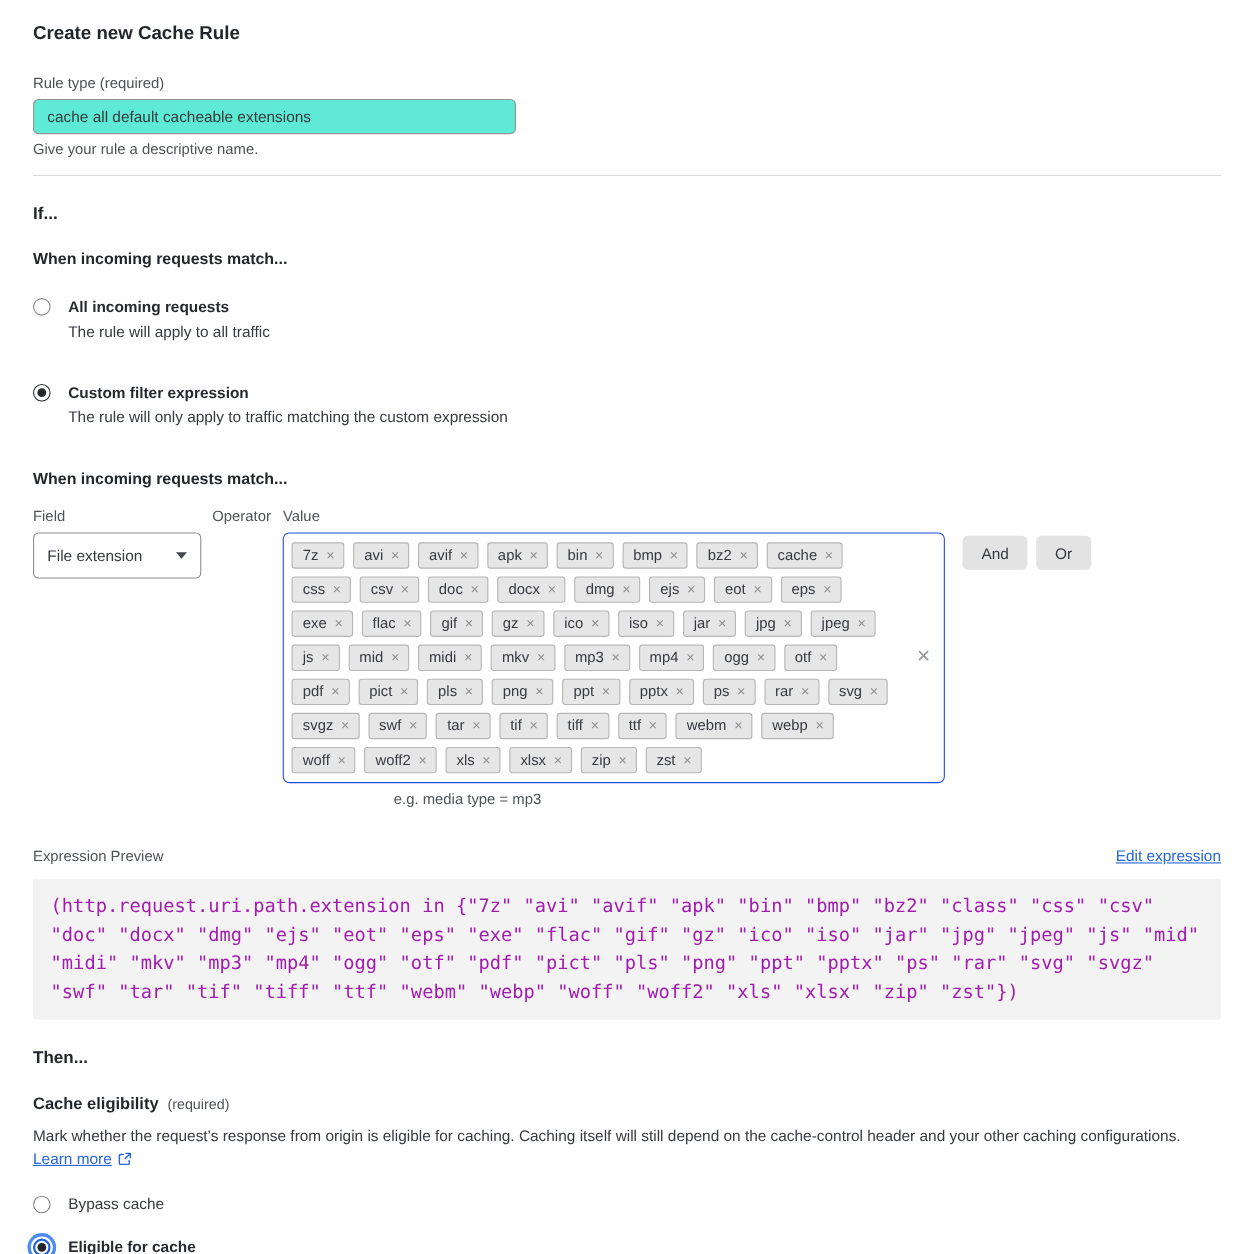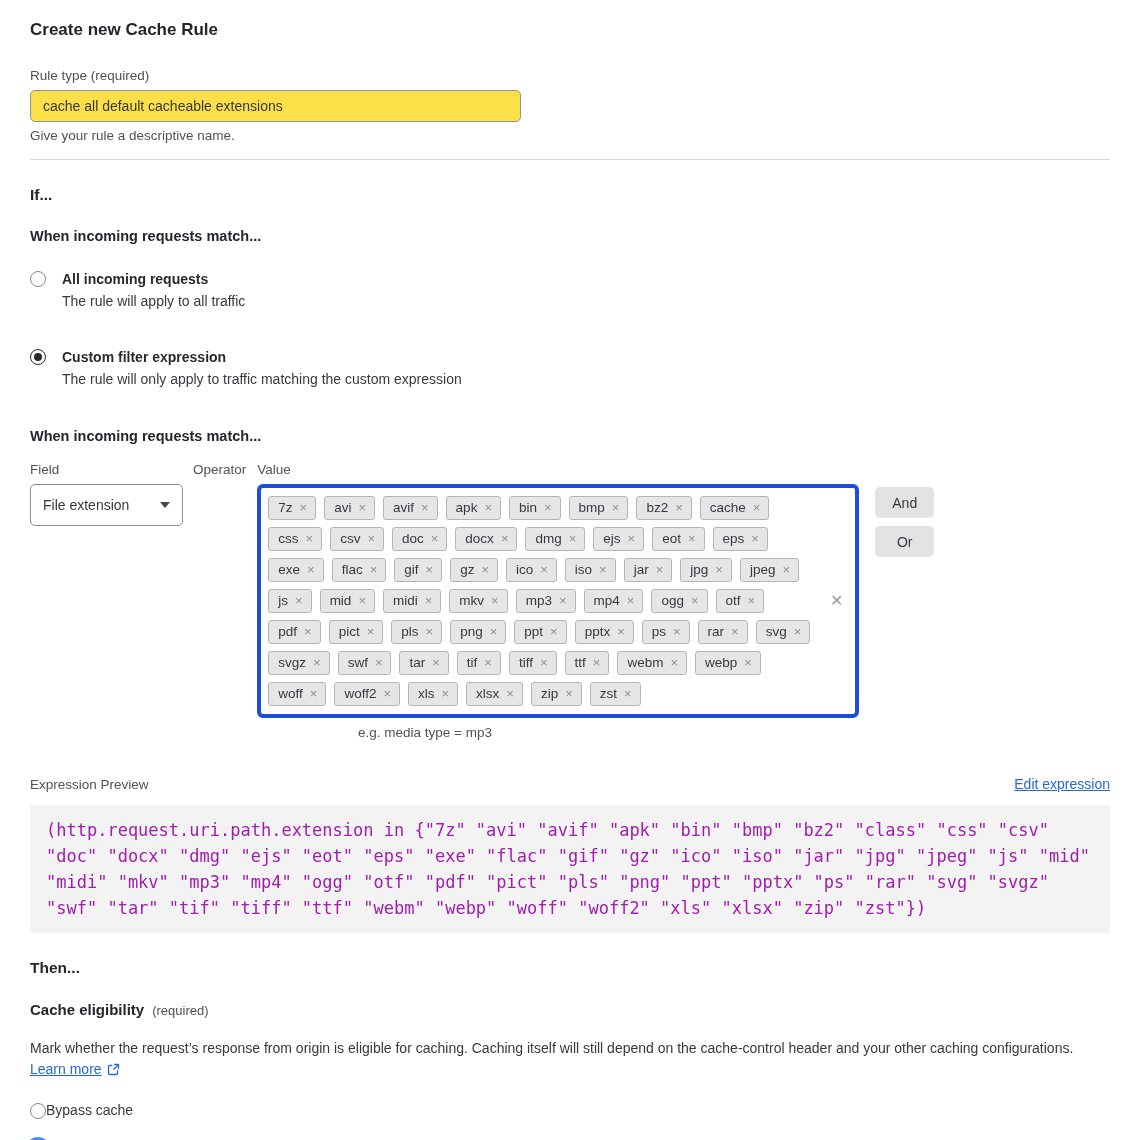--- a/index.html
+++ b/index.html
@@ -7,23 +7,23 @@
   body {
     width:1140px; height:1140px; overflow:hidden;
     font-family:"Liberation Sans", sans-serif;
     color:#36393f;
     padding:20px 30px 0 30px;
     font-size:14px;
   }
   .page-title { font-size:17px; font-weight:bold; color:#23262b; margin-bottom:28px; }
   .field-label { font-size:13.5px; color:#4e5257; margin-bottom:7px; }
   .text-input {
-    width:491px; height:32px; border:1px solid #949494; border-radius:5px;
+    width:439px; height:32px; border:1px solid #949494; border-radius:5px;
     padding:0 12px; font-size:14px; color:#36393f; font-family:"Liberation Sans", sans-serif;
-    outline:none; background:#fde047;
+    outline:none; background:#5eead4;
   }
   .help-text { font-size:13.5px; color:#4e5257; margin-top:6px; }
   .divider { border:none; border-top:1px solid #d9d9d9; margin-top:16px; }
   .section-heading { font-size:15.5px; font-weight:bold; color:#23262b; margin-top:26px; }
   .match-heading { font-size:14.5px; font-weight:bold; color:#23262b; margin-top:24px; }
   .match-heading-2 { margin-top:40px; }
 
   .radio-option { display:flex; align-items:flex-start; gap:16px; margin-top:26px; }
   .radio-option + .radio-option { margin-top:38px; }
   .radio {
@@ -52,35 +52,35 @@
     background:#fff; padding:0 12px; cursor:pointer;
   }
   .select-box .select-value { font-size:14px; color:#36393f; }
   .caret {
     width:0; height:0; border-left:5px solid transparent; border-right:5px solid transparent;
     border-top:6px solid #44474c;
   }
   .value-col { margin-left:1px; margin-right:0; }
   .value-box {
     position:relative; width:602px; min-height:216px;
-    border:4px solid #1d4ed8; border-radius:6px;
+    border:1px solid #1d4ed8; border-radius:6px;
     padding:8px 44px 8px 7px; background:#fff; cursor:text;
   }
   .tag-list { display:flex; flex-wrap:wrap; gap:7px 8px; }
   .tag {
     display:inline-flex; align-items:center; gap:7px;
     background:#e6e6e6; border:1px solid #b5b5b5; border-radius:3px;
     padding:3px 8px 4px 9px; font-size:13.5px; color:#36393f; cursor:default;
   }
   .tag-x { font-size:13px; color:#8f8f8f; cursor:pointer; line-height:1; }
   .clear-x {
     position:absolute; right:12px; top:50%; transform:translateY(-50%);
     font-size:16px; color:#9a9a9a; cursor:pointer; line-height:1;
   }
-  .andor { display:flex; gap:8px; margin-left:16px; margin-top:25px;flex-direction:column; }
+  .andor { display:flex; gap:8px; margin-left:16px; margin-top:25px; }
   .andor-btn {
     background:#e3e3e3; border:none; border-radius:5px; height:31px;
     padding:0 17px; font-size:14px; color:#36393f; cursor:pointer;
     font-family:"Liberation Sans", sans-serif;
   }
   .value-hint { font-size:13.5px; color:#4e5257; margin-top:7px; margin-left:328px; }
 
   .preview-row { display:flex; justify-content:space-between; align-items:flex-end; margin-top:36px; }
   .preview-label { font-size:13.5px; color:#4e5257; }
   a.link { color:#2566d8; text-decoration:underline; cursor:pointer; }
@@ -89,23 +89,23 @@
     margin-top:13px; background:#f3f3f3; border-radius:2px;
     padding:12px 16px;
     font-family:"DejaVu Sans Mono","Liberation Mono", monospace;
     font-size:17px; line-height:26px; color:#a21caf;
     white-space:pre-wrap; word-break:normal; overflow-wrap:break-word;
   }
 
   .elig-heading { margin-top:24px; display:flex; align-items:baseline; gap:8px; }
   .elig-title { font-size:15px; font-weight:bold; color:#23262b; }
   .elig-required { font-size:13px; color:#4e5257; }
-  .elig-desc { margin-top:20px; font-size:14px; line-height:21px; color:#36393f; max-width:1080px; }
+  .elig-desc { margin-top:10px; font-size:14px; line-height:21px; color:#36393f; max-width:1080px; }
   .ext-icon { display:inline-block; vertical-align:-2px; margin-left:5px; }
-  .simple-radio-row { display:flex; align-items:center; margin-top:19px; }
+  .simple-radio-row { display:flex; align-items:center; gap:16px; margin-top:19px; }
   .simple-radio-row.second { margin-top:21px; }
 </style>
 </head>
 <body>
 
 
 
 <div class="page-title">Create new Cache Rule</div>
 
 <div class="field-label">Rule type (required)</div>

